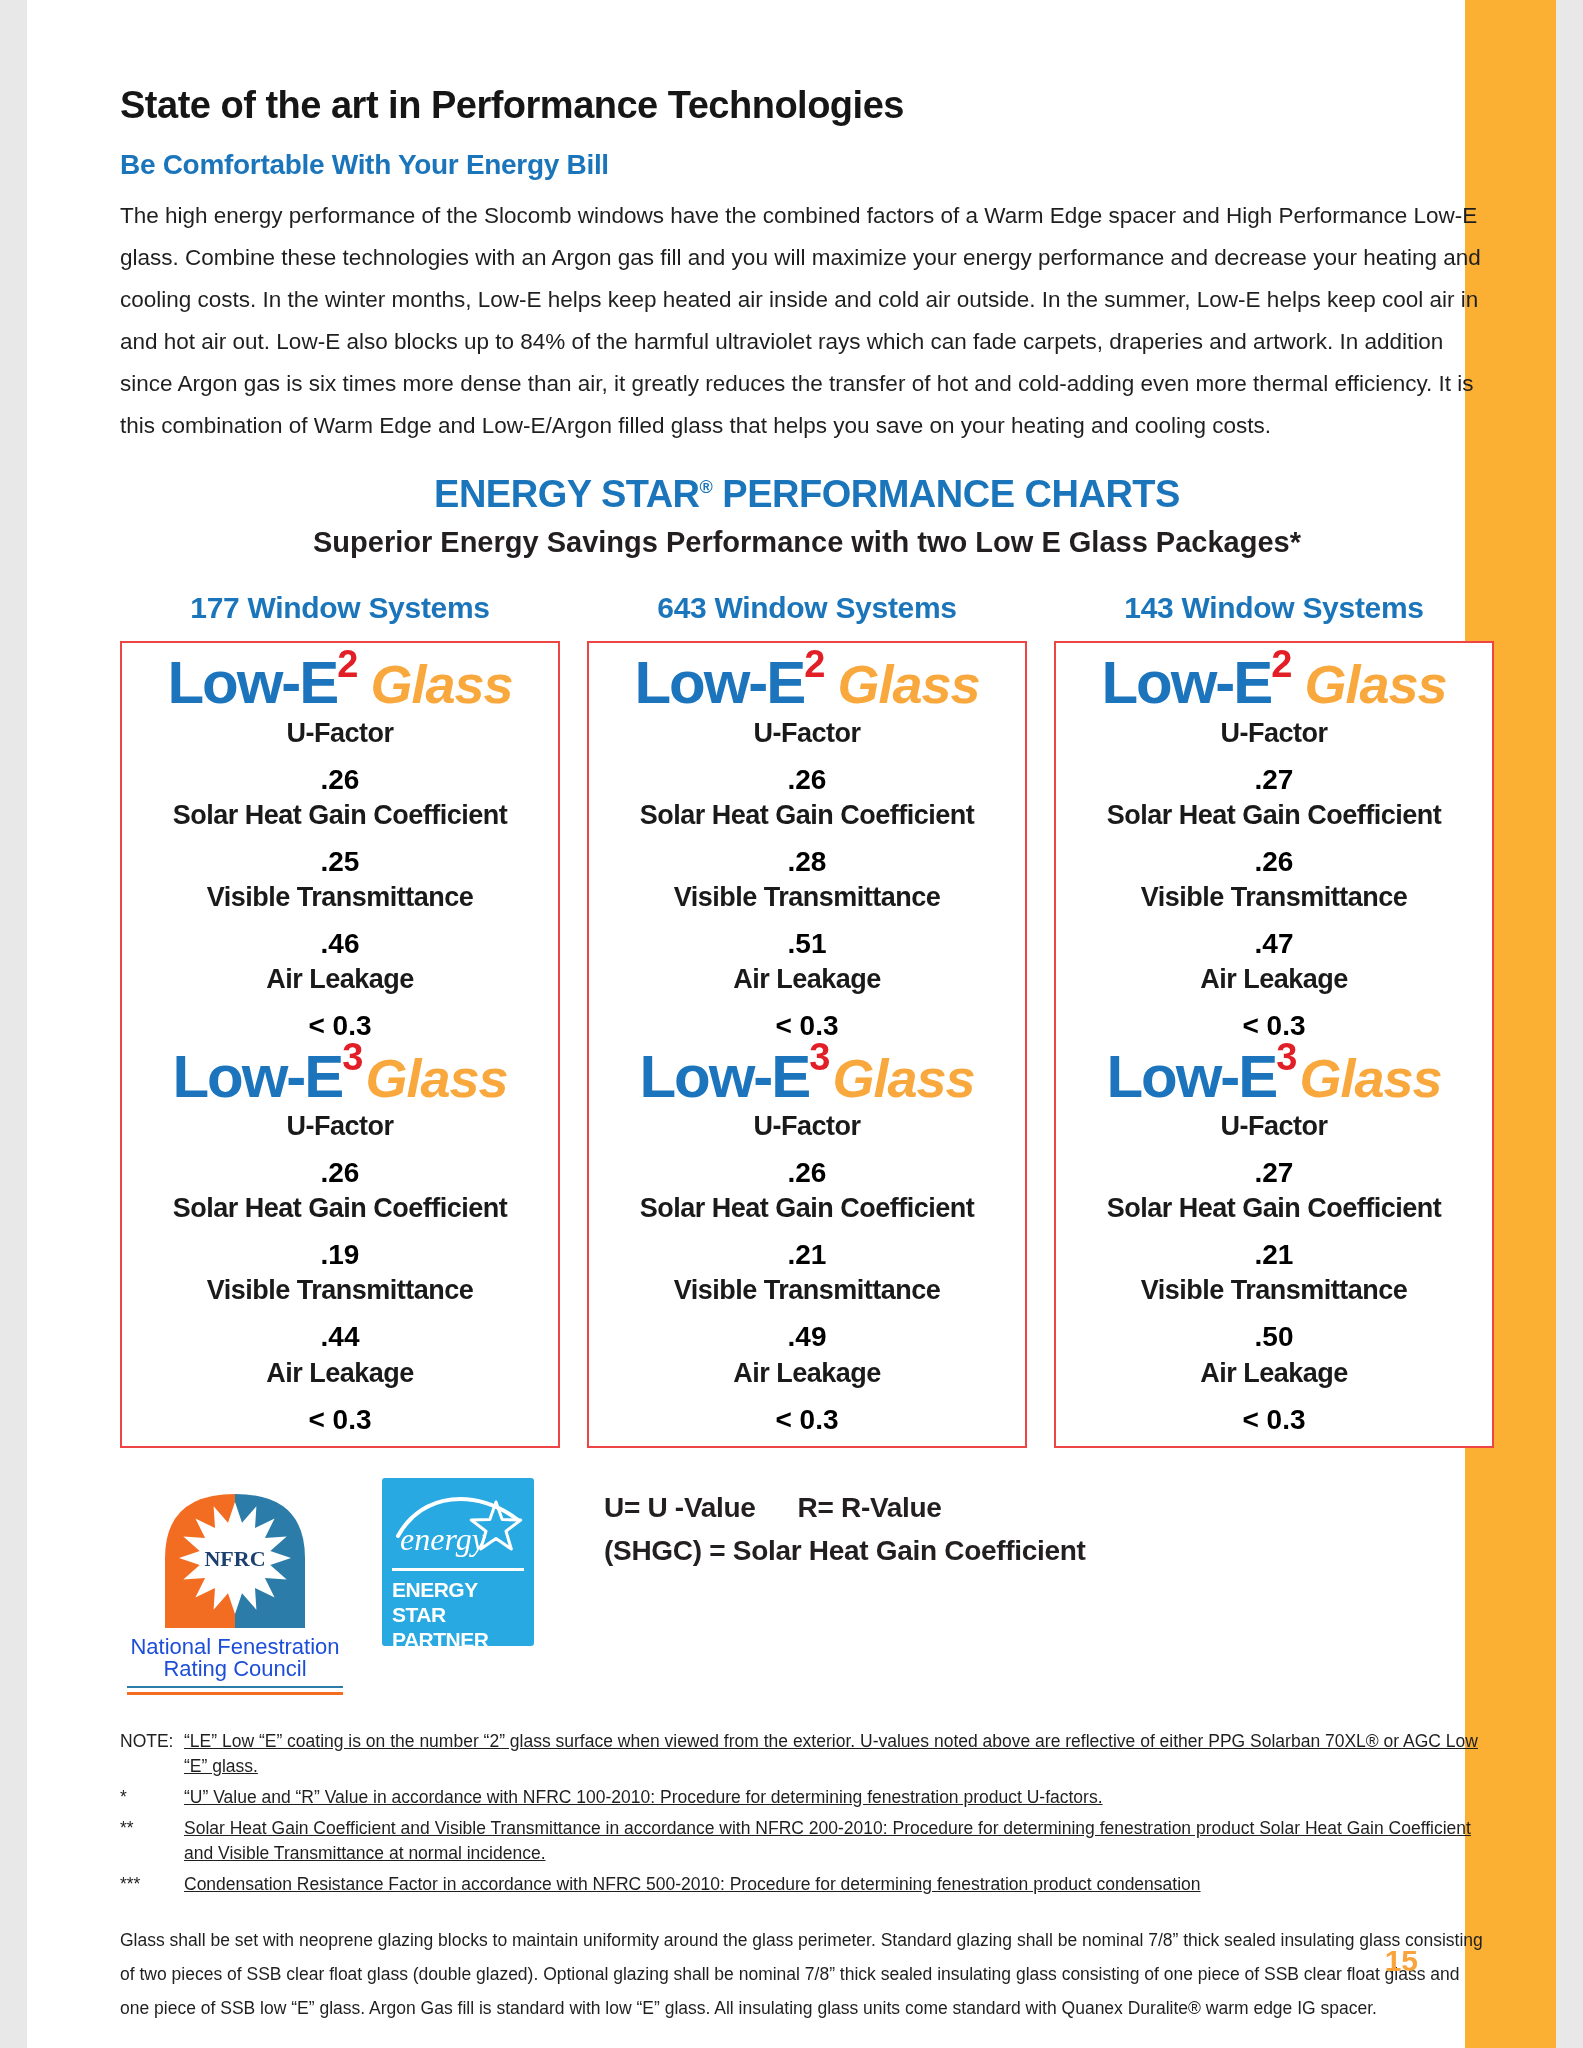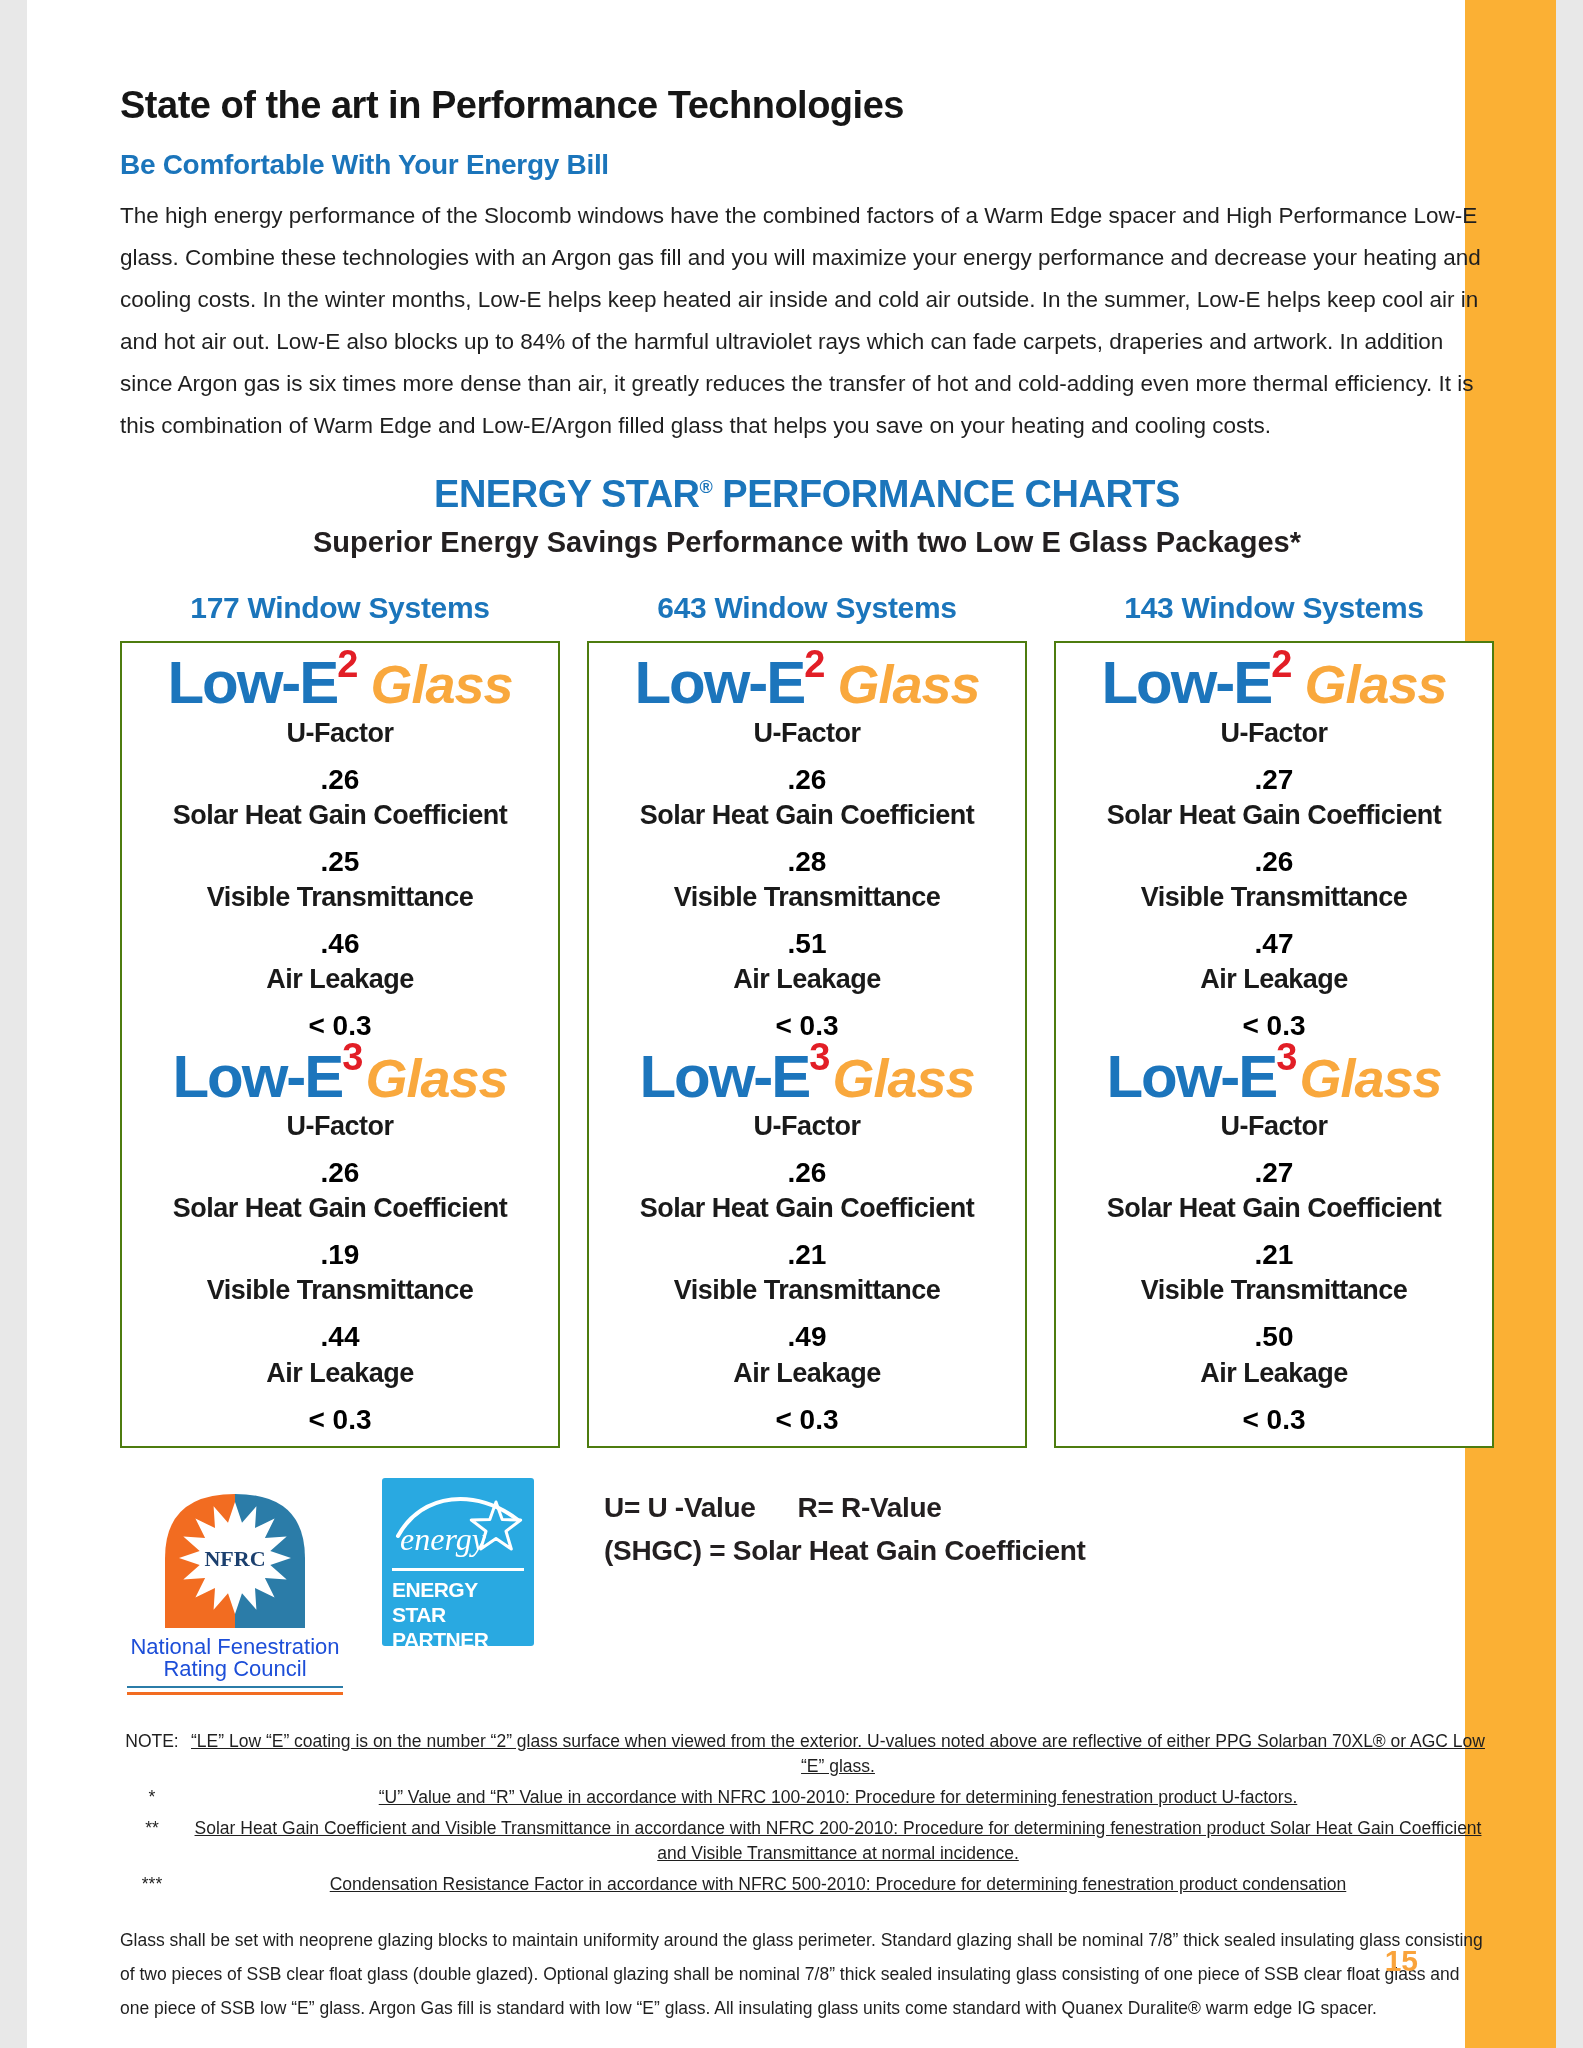--- a/index.html
+++ b/index.html
@@ -40,21 +40,21 @@
   .cols-grid {
     display:grid; grid-template-columns:440px 440px 440px; column-gap:27px;
   }
   .col-headers { margin-top:32px; }
   .col-header {
     text-align:center; font-size:30px; font-weight:bold; color:#1B75BB;
     letter-spacing:-0.3px;
   }
   .boxes { margin-top:16px; }
   .box {
-    height:807px; border:2px solid #4d7c0f; background:#ffffff;
+    height:807px; border:2px solid #ef4444; background:#ffffff;
     display:flex; flex-direction:column; justify-content:space-evenly;
     align-items:center; padding:6px 4px;
   }
   .pkg-title { white-space:nowrap; line-height:1; }
   .pkg-title .le { font-size:60px; font-weight:bold; color:#1C75BC; letter-spacing:-2px; }
   .pkg-title .sup { font-size:38px; font-weight:bold; color:#E21E26; position:relative; top:-20px; }
   .pkg-title .glass { font-size:54px; font-weight:bold; font-style:italic; color:#F9A83D; letter-spacing:-1px; }
   .pkg-title .glass.g2 { margin-left:12px; }
   .pkg-title .glass.g3 { margin-left:2px; }
   .metric { text-align:center; }
@@ -68,21 +68,21 @@
   .nfrc-rule-orange { width:216px; height:3px; background:#F26C21; margin:0 auto; }
   .estar {
     margin-left:32px; width:152px; height:168px; background:#29A9E1;
     border-radius:3px; padding:6px 10px; color:#ffffff;
   }
   .estar-text { border-top:3px solid #ffffff; padding-top:6px; margin-top:2px; }
   .estar-text div { font-size:21px; font-weight:bold; line-height:25px; letter-spacing:-0.5px; }
   .legend { margin-left:70px; padding-top:8px; font-size:28px; font-weight:bold; color:#231F20; line-height:43px; letter-spacing:-0.3px; }
   .legend .gap { display:inline-block; width:42px; }
 
-  .notes { margin-top:34px; width:1372px;text-align:center; }
+  .notes { margin-top:34px; width:1372px; }
   .note-row { display:flex; font-size:17.5px; line-height:25px; margin-bottom:6px; color:#1f1f1f; }
   .note-marker { width:64px; flex:none; }
   .note-text { flex:1;text-decoration:underline; }
 
   .footer-para {
     margin-top:26px; width:1372px; font-size:17.5px; line-height:34px; color:#1f1f1f;
   }
   .page-number {
     position:absolute; top:1944px; right:138px; font-size:30px; font-weight:bold;
     color:#F9A33B;

